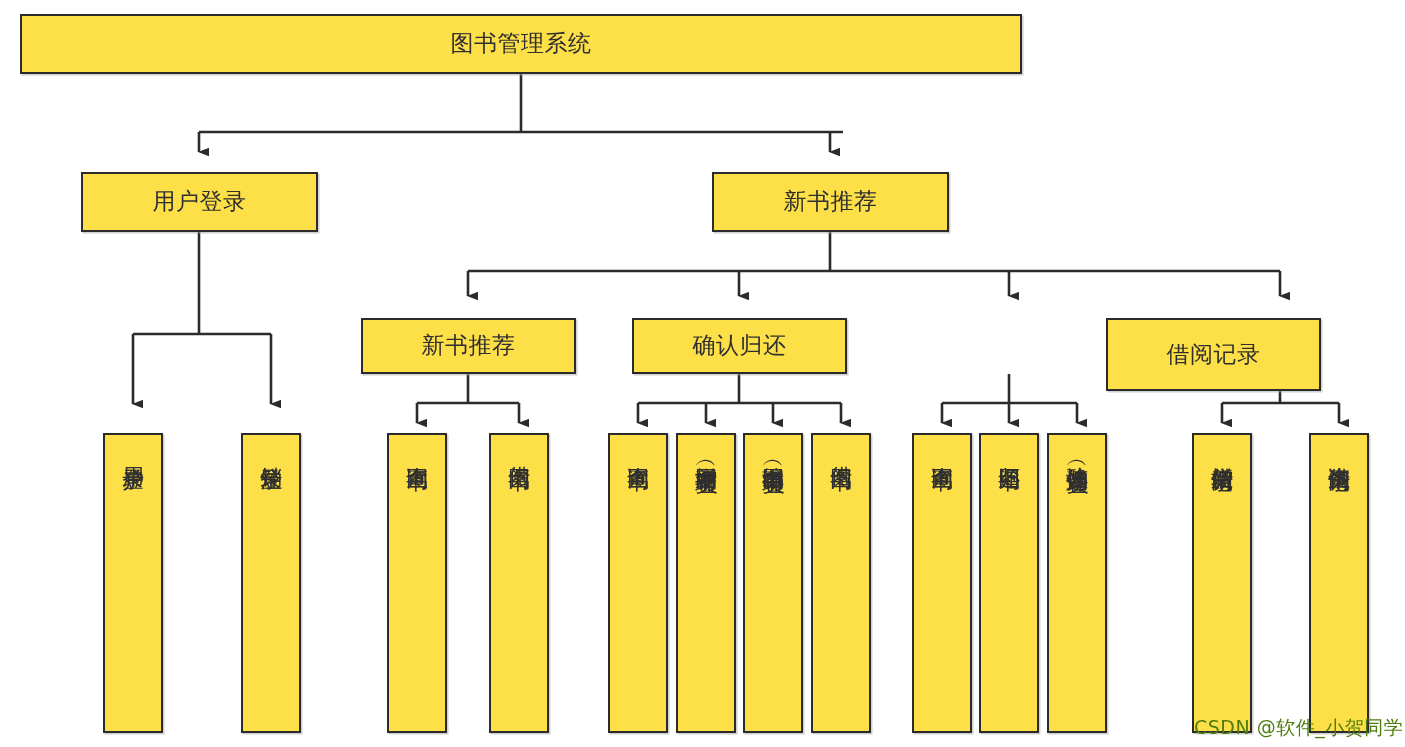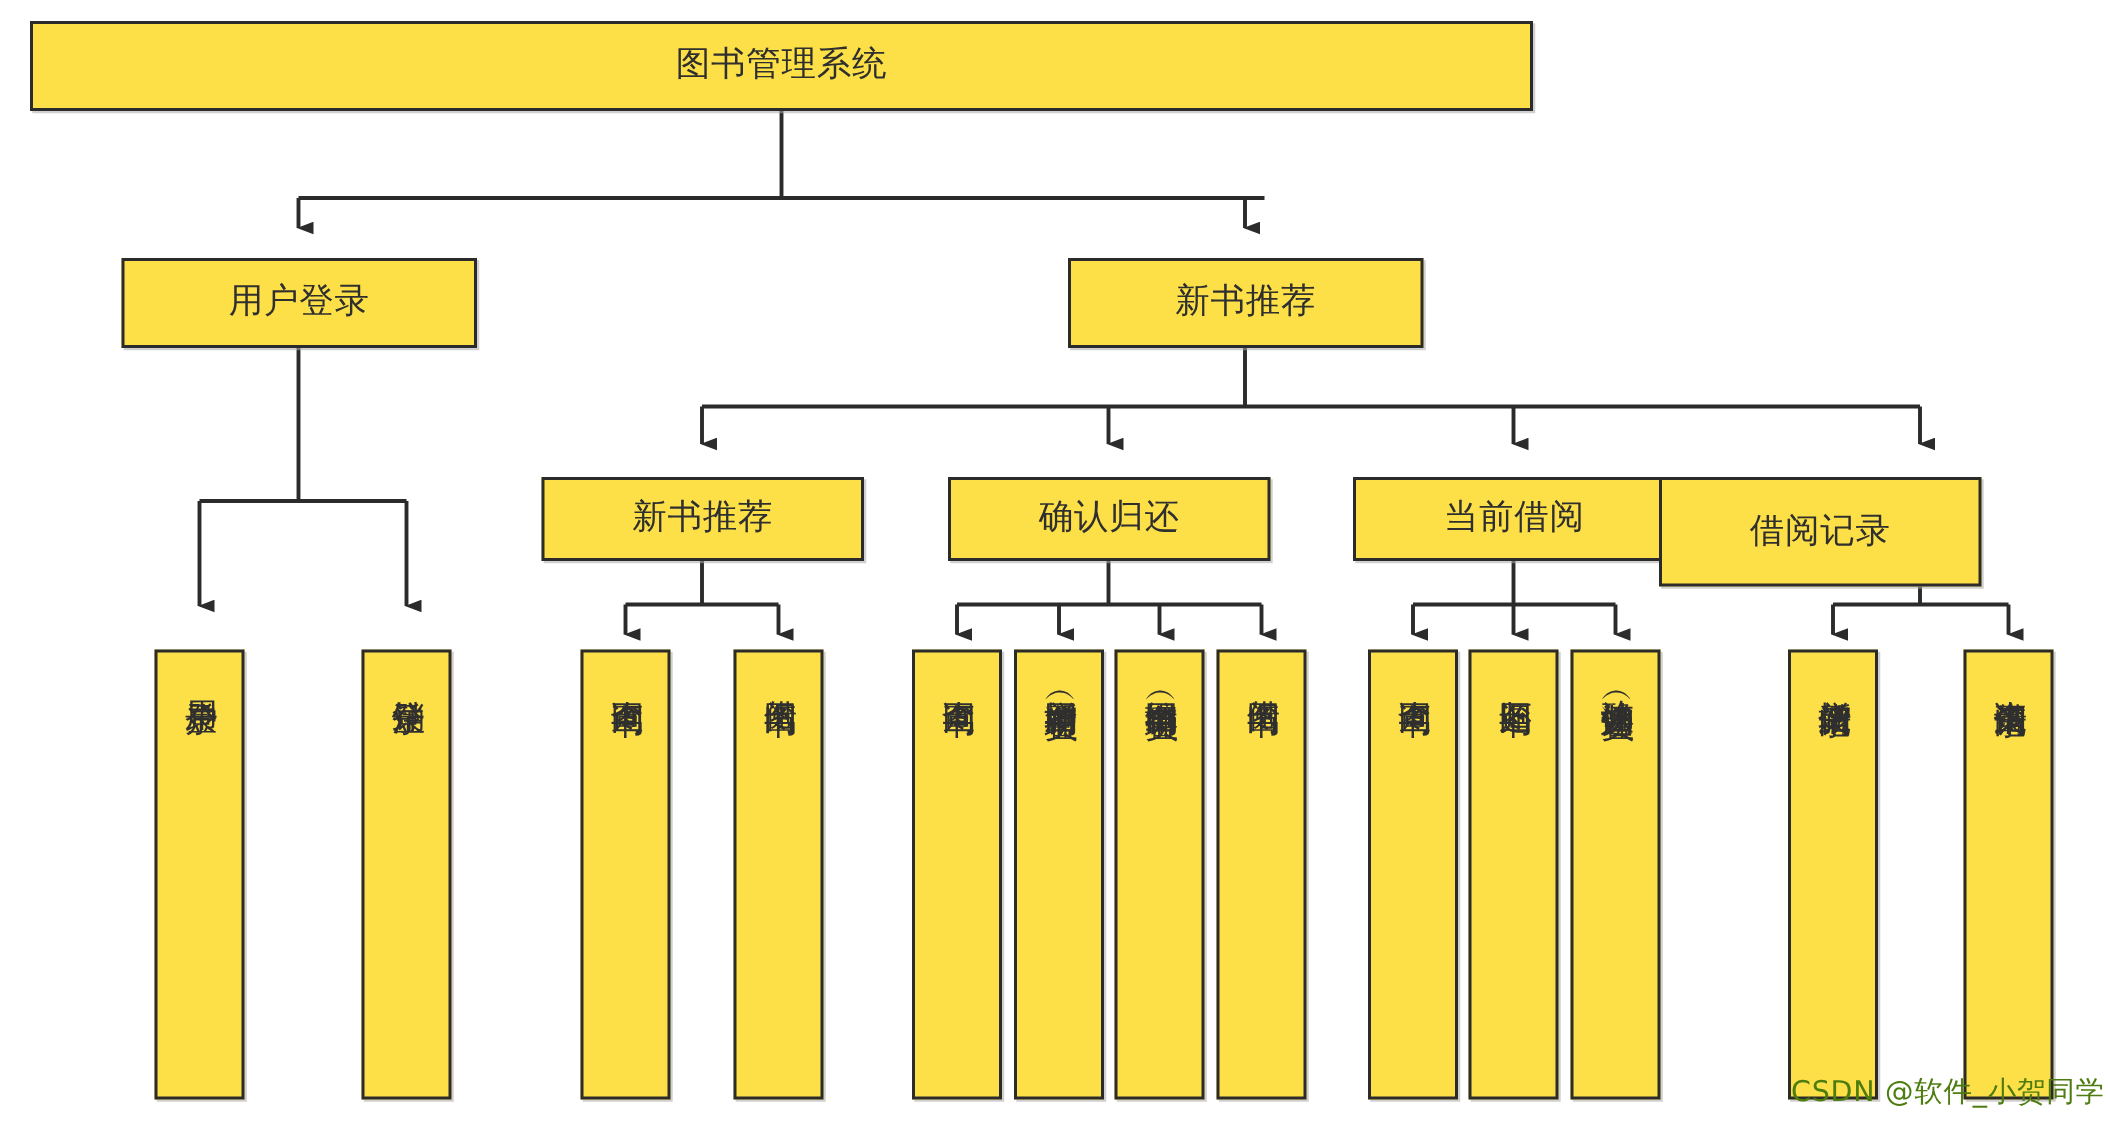--- a/index.html
+++ b/index.html
@@ -132,23 +132,20 @@
   <div class="node" style="left:712px; top:172px; width:237px; height:60px;">
     <span class="node-label">新书推荐</span>
   </div>
 
   <div class="node" style="left:361px; top:318px; width:215px; height:56px;">
     <span class="node-label">新书推荐</span>
   </div>
   <div class="node" style="left:632px; top:318px; width:215px; height:56px;">
     <span class="node-label">确认归还</span>
   </div>
-  <div class="node" style="left:902px; top:318px; width:215px; height:56px;">
-    <span class="node-label">当前借阅</span>
-  </div>
   <div class="node" style="left:1106px; top:318px; width:215px; height:73px;">
     <span class="node-label">借阅记录</span>
   </div>
 
   <div class="node leaf" style="left:103px; top:433px; width:60px; height:300px;">
     <span class="node-label">用户登录</span>
   </div>
   <div class="node leaf" style="left:241px; top:433px; width:60px; height:300px;">
     <span class="node-label">注销登录</span>
   </div>

